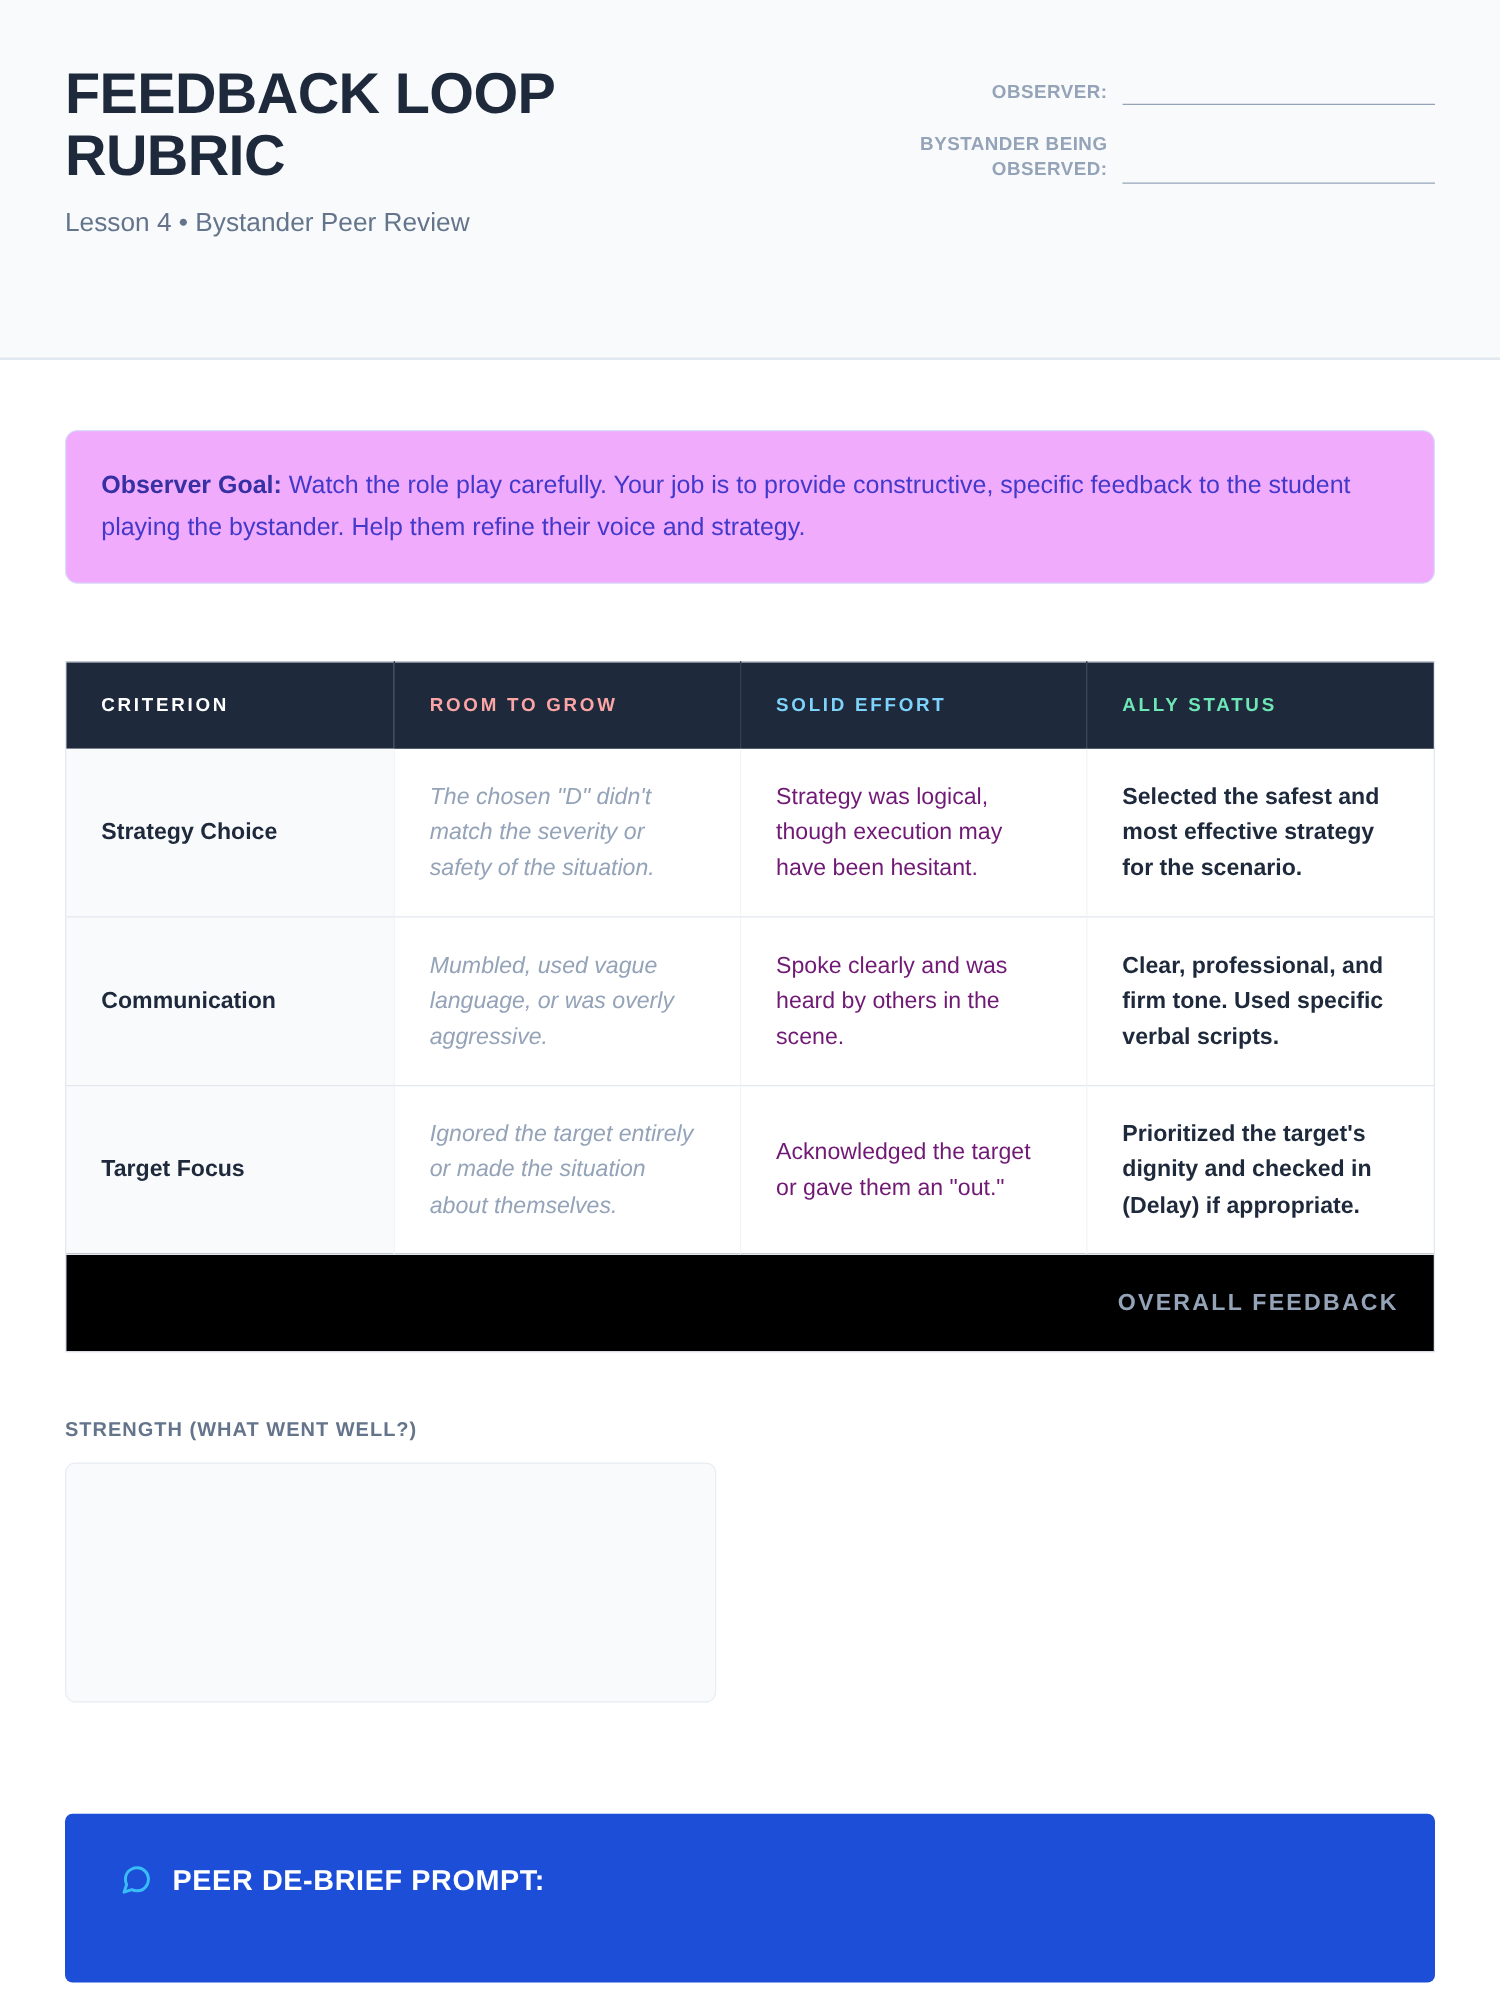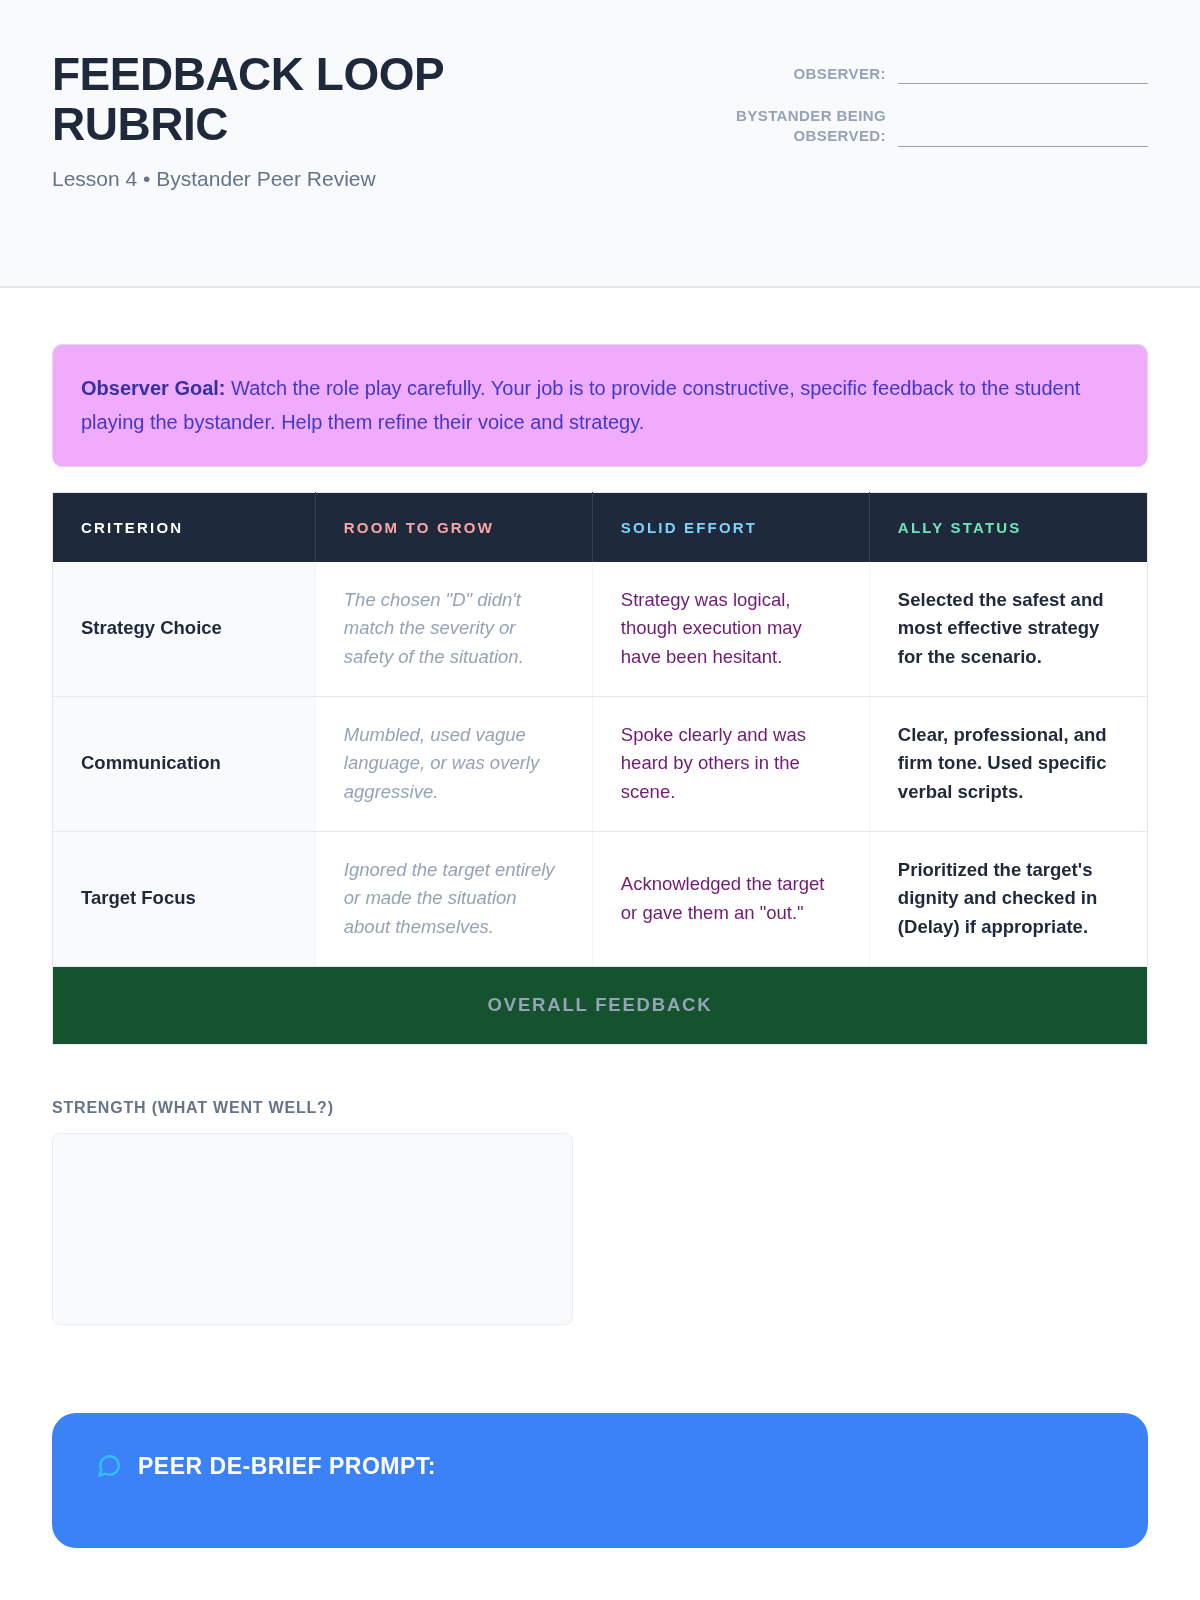--- a/index.html
+++ b/index.html
@@ -85,21 +85,21 @@
     border-radius: 10px;
     padding: 26px 28px;
     font-size: 20px;
     line-height: 1.72;
     color: #4338ca;
   }
   .goal-box b { font-weight: 700; color: #3730a3; }
 
   
   .rubric {
-    margin-top: 25px;
+    margin-top: 62px;
     width: 100%;
     border-collapse: collapse;
     table-layout: fixed;
     border: 1px solid #e2e8f0;
   }
 
   .rubric thead tr { background: #1e293b; }
 
   .rubric th {
     text-align: left;
@@ -127,22 +127,22 @@
     background: #f8fafc;
     font-weight: 700;
     color: #1e293b;
     border-right: 1px solid #e2e8f0;
   }
   td.c-grow   { font-style: italic; color: #94a3b8; }
   td.c-solid  { color: #701a75; }
   td.c-ally   { font-weight: 700; color: #1e293b; }
 
   .overall-row td {
-    background: #14532d;
-    text-align: center;
+    background: #000000;
+    text-align: right;
     font-size: 16px;
     font-weight: 700;
     letter-spacing: 1.8px;
     color: #94a3b8;
     text-transform: uppercase;
     padding: 28px 0;
     border-bottom: none;
     border-right: none;
   }
 
@@ -173,22 +173,22 @@
     outline: none;
     padding: 14px 16px;
     font-family: "Liberation Sans", sans-serif;
     font-size: 17px;
     color: #334155;
   }
 
   
   .prompt-card {
     margin-top: 84px;
-    background: #3b82f6;
-    border-radius: 24px;
+    background: #1d4ed8;
+    border-radius: 6px;
     padding: 40px 44px 44px 44px;
   }
 
   .prompt-head {
     display: flex;
     align-items: center;
     gap: 16px;
   }
 
   .bubble-icon { flex: 0 0 auto; display: block; }

